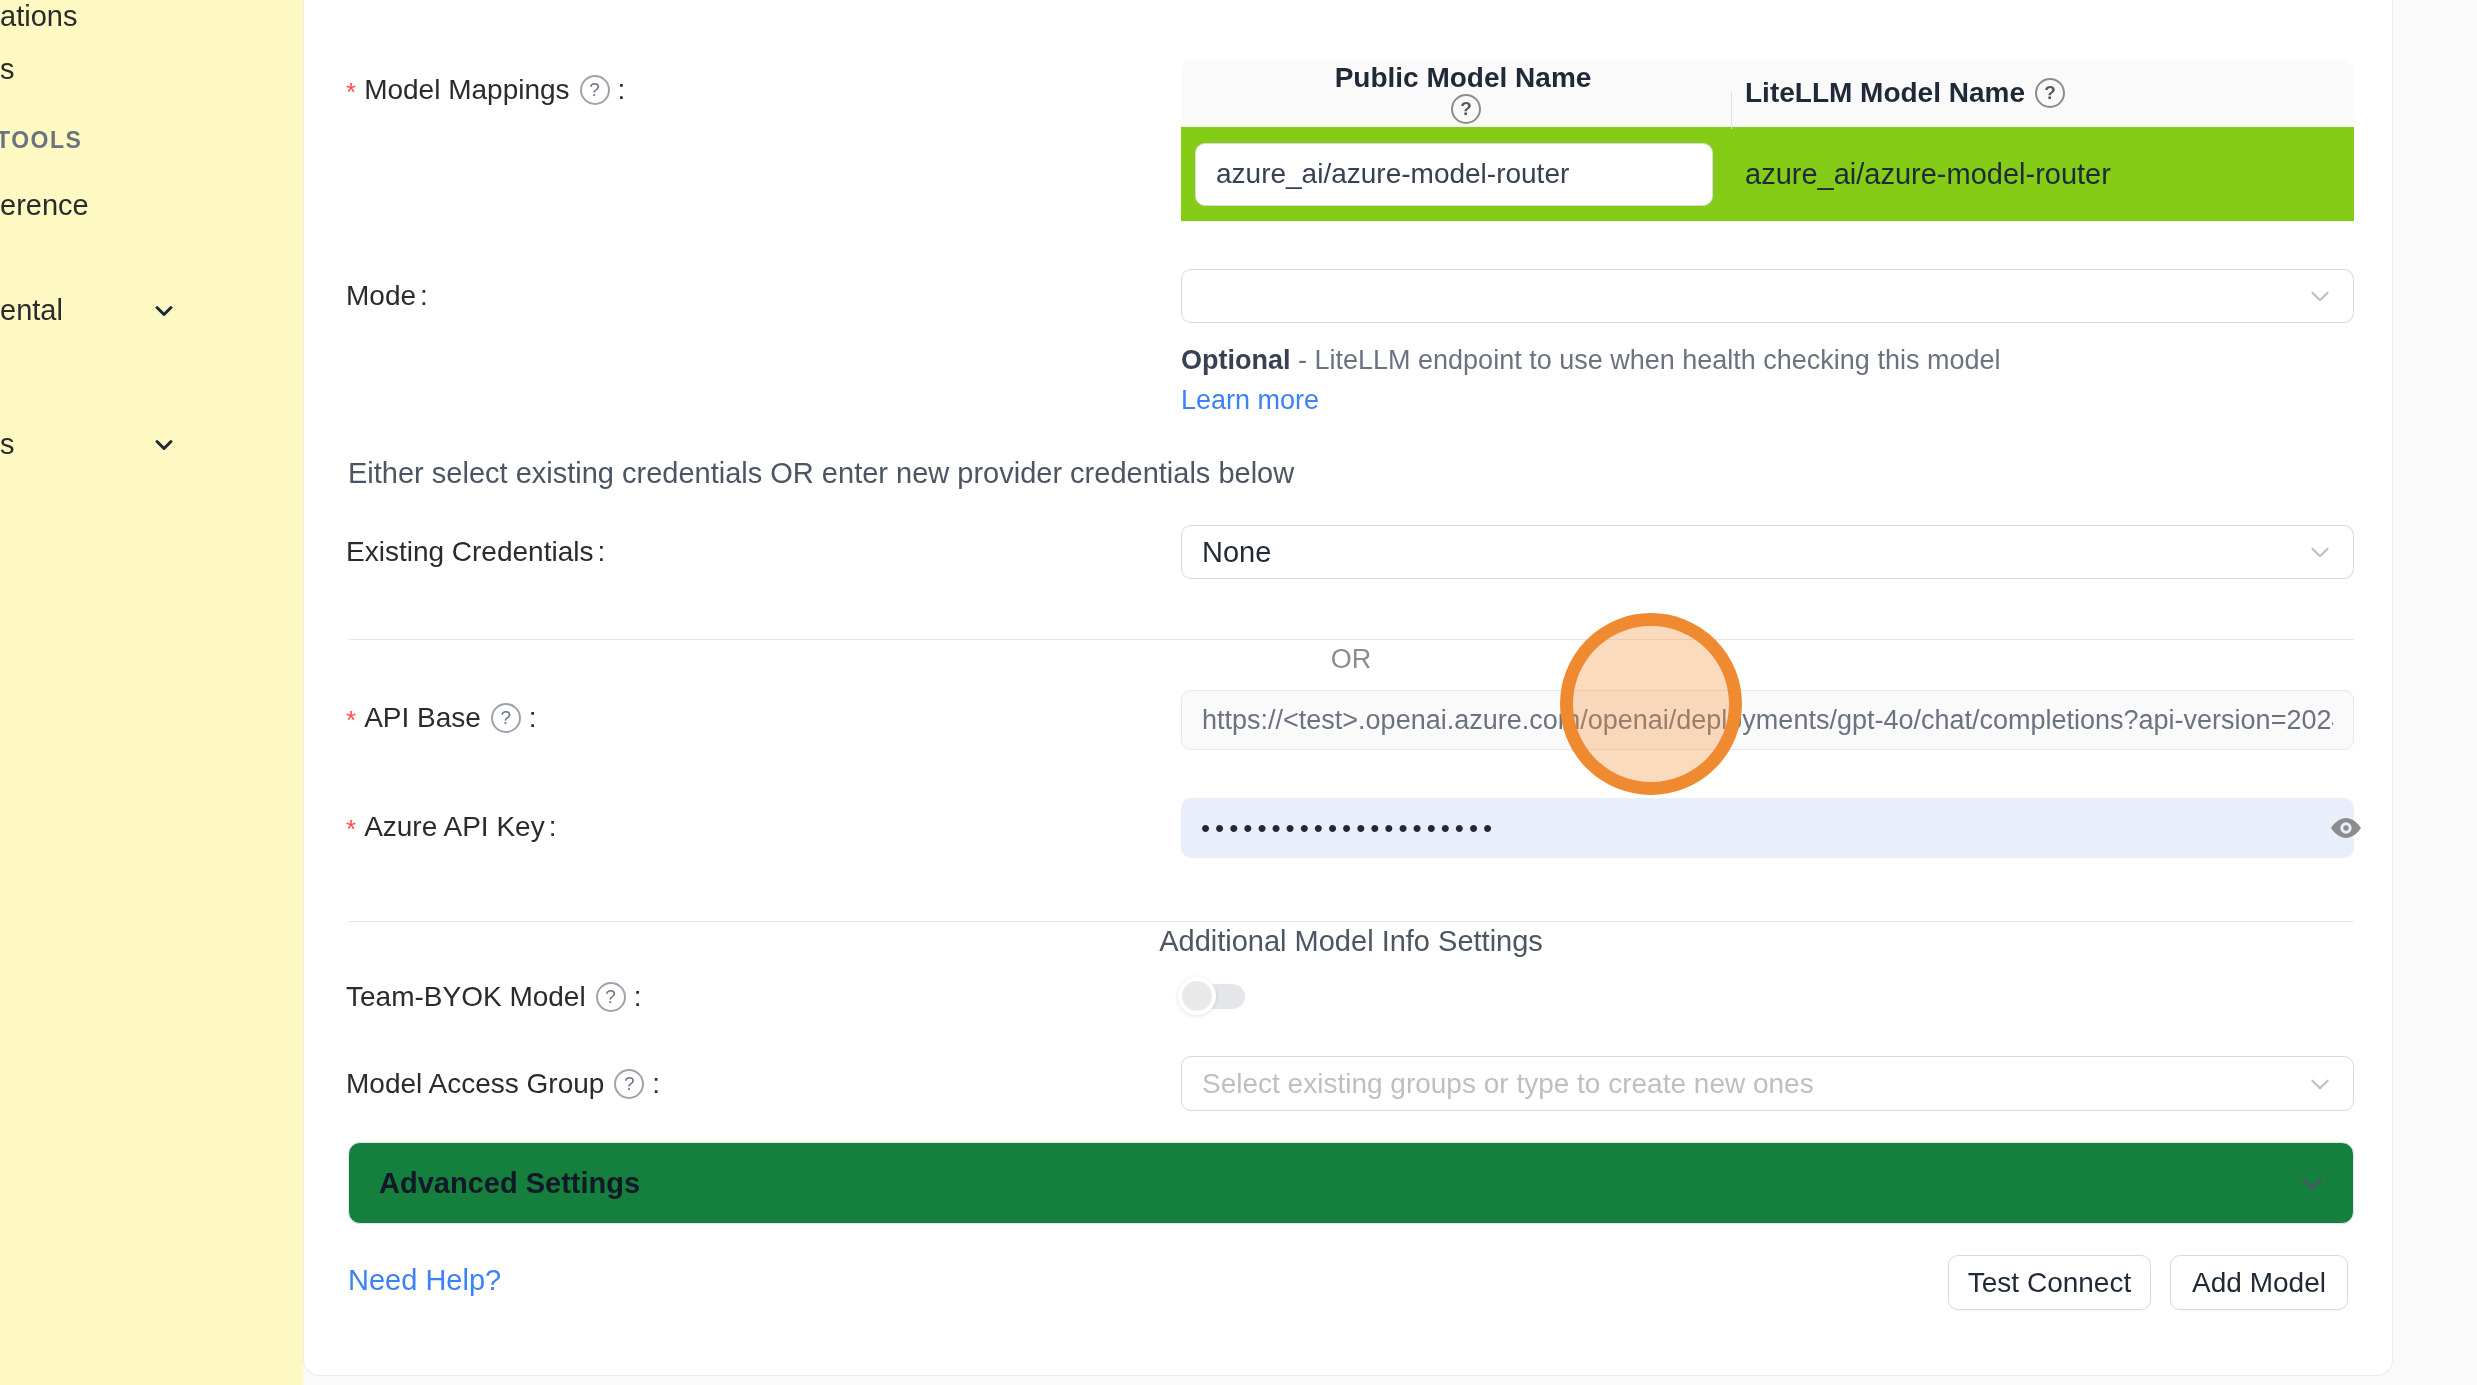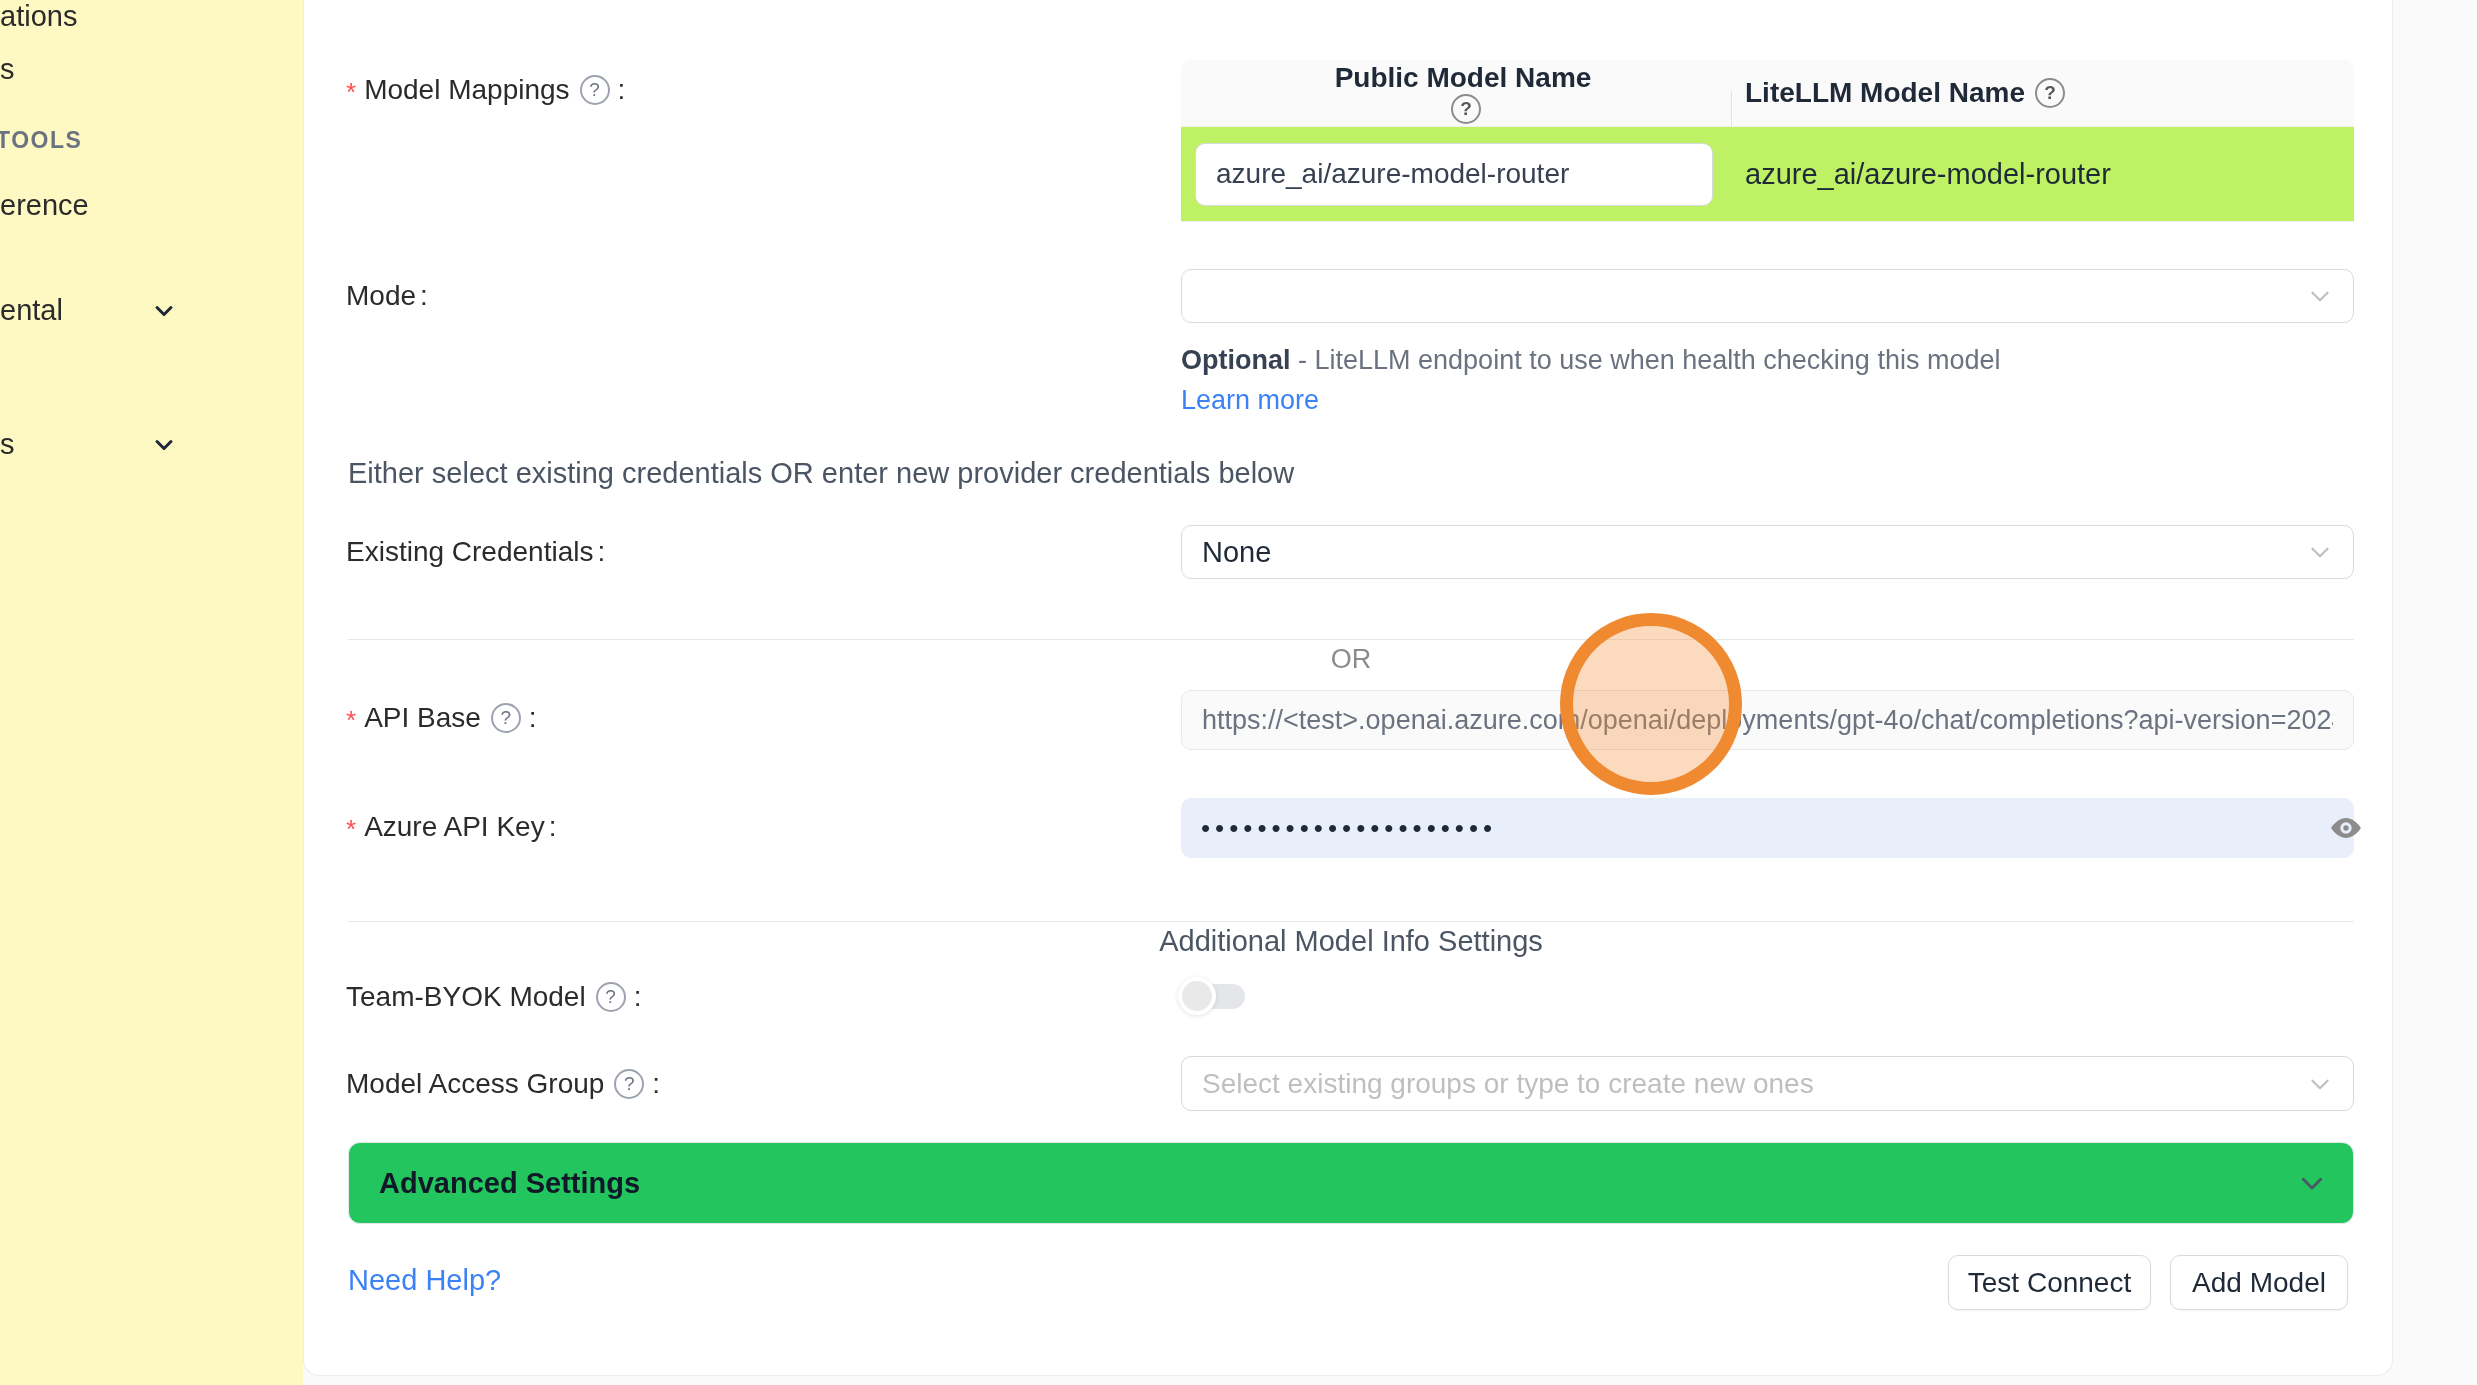--- a/index.html
+++ b/index.html
@@ -31,21 +31,21 @@
 
   
   .mm-table { position:absolute; left:877px; top:60px; width:1173px; }
   .mm-head { display:flex; background:#fafafa; border-radius:10px 10px 0 0;
     border-bottom:1px solid #f0f0f0; height:67px; align-items:center; }
   .mm-th { display:flex; align-items:center; font-size:28px; font-weight:700; color:#1f2937; padding-left:14px; position:relative; }
   .mm-th .q-icon { border-color:#8c8c8c; color:#595959; }
   .mm-th1 { width:550px;flex-direction:column; }
   .mm-th2 { flex:1; }
   .mm-th2::before { content:""; position:absolute; left:0; top:14px; width:1px; height:38px; background:#e2e2e2; }
-  .mm-row { display:flex; align-items:center; height:95px; border-bottom:1px solid #f0f0f0; background:#bef264; }
+  .mm-row { display:flex; align-items:center; height:95px; border-bottom:1px solid #f0f0f0; background:#84cc16; }
   .mm-cell1 { width:550px; padding-left:14px; }
   .mm-cell2 { flex:1; padding-left:14px; font-size:29px; color:#1f2937; }
   .mm-input { width:518px; height:63px; border:1px solid #d9d9d9; border-radius:10px;
     font-size:28px; color:#374151; padding:0 20px; outline:none; font-family:inherit; background:#fff; }
 
   
   .select-box { position:absolute; left:877px; width:1173px; height:54px; background:#fff;
     border:1px solid #d9d9d9; border-radius:10px; display:flex; align-items:center;
     padding:0 56px 0 20px; font-size:29px; color:#1f2937; }
   .select-box .placeholder { color:#bfbfbf; font-size:28px; }
@@ -71,21 +71,21 @@
 
   
   .toggle { position:absolute; left:877px; top:984px; width:64px; height:25px;
     background:#e4e6ea; border-radius:13px; cursor:pointer; }
   .toggle .knob { position:absolute; left:-3px; top:-7px; width:38px; height:38px;
     border-radius:50%; background:#e9e9e9; border:4px solid #fff;
     box-shadow:0 1px 4px rgba(0,0,0,0.12); }
 
   
   .adv-panel { position:absolute; left:44px; top:1142px; width:2006px; height:82px;
-    border:1px solid #e5e7eb; border-radius:12px; background:#22c55e;
+    border:1px solid #e5e7eb; border-radius:12px; background:#15803d;
     display:flex; align-items:center; padding:0 30px; cursor:pointer; }
   .adv-panel .adv-title { font-size:29px; font-weight:700; color:#111827; }
   .adv-panel .adv-chevron { position:absolute; right:26px; width:30px; height:30px; }
 
   .link { color:#3b82f6; cursor:pointer; }
   .need-help { position:absolute; left:44px; top:1264px; font-size:29px; }
 
   .btn { position:absolute; top:1255px; height:55px; background:#fff;
     border:1px solid #d9d9d9; border-radius:10px; font-size:28px; color:#1f2937;
     font-family:inherit; cursor:pointer; box-shadow:0 1px 2px rgba(0,0,0,0.04); }

